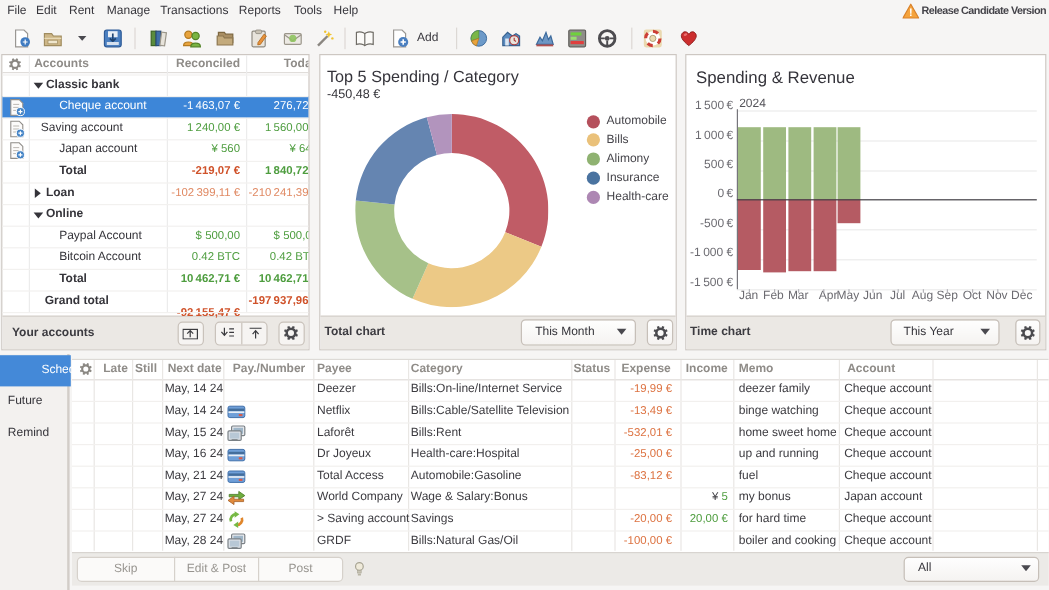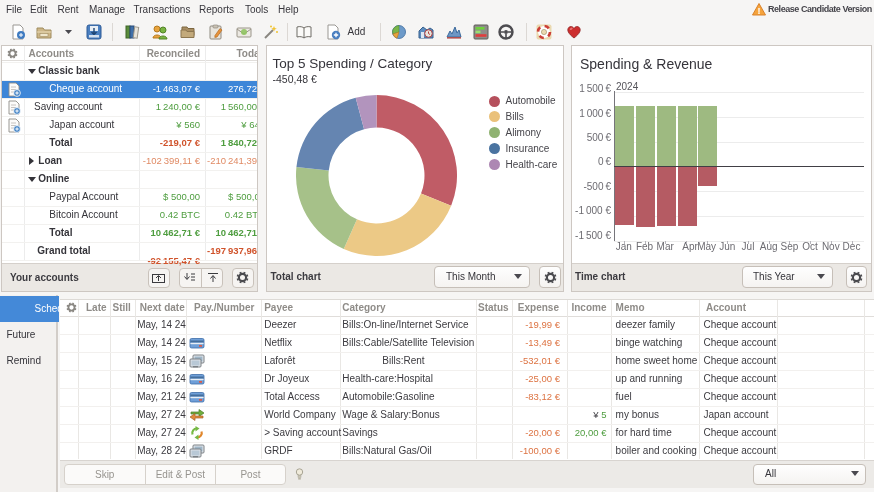--- a/index.html
+++ b/index.html
@@ -448,21 +448,21 @@
 <div class="abs " style="font-size:10px;line-height:14px;top:336.0px;left:703.5px;color:#3c3b40;">Cheque account</div>
 <div class="abs " style="font-size:10px;line-height:14px;top:354.0px;left:137.2px;color:#3c3b40;">May, 15 24</div>
 <svg class="abs" style="left:189px;top:353px" width="16" height="16" viewBox="0 0 16 16">
     <rect x="4" y="2" width="11" height="8" rx="1" fill="#e5e8ec" stroke="#7a8085"></rect>
     <rect x="5.5" y="3.5" width="8" height="5" fill="#9fb6c8"></rect>
     <rect x="1" y="6" width="11" height="8" rx="1" fill="#dfe3e8" stroke="#7a8085"></rect>
     <rect x="2.5" y="7.5" width="8" height="5" fill="#b8c8d6"></rect>
     <rect x="4" y="13" width="5" height="1.4" fill="#7a8085"></rect>
   </svg>
 <div class="abs " style="font-size:10px;line-height:14px;top:354.0px;left:264.2px;color:#3c3b40;">Laforêt</div>
-<div class="abs " style="font-size:10px;line-height:14px;top:354.0px;left:342.3px;color:#3c3b40;margin-left:40px;">Bills:Rent</div>
+<div class="abs " style="font-size:10px;line-height:14px;top:354.0px;left:342.3px;color:#3c3b40;">Bills:Rent</div>
 <div class="abs org" style="font-size:9.5px;line-height:13.5px;top:354.2px;right:314px;">-532,01 €</div>
 <div class="abs " style="font-size:10px;line-height:14px;top:354.0px;left:615.6px;color:#3c3b40;">home sweet home</div>
 <div class="abs " style="font-size:10px;line-height:14px;top:354.0px;left:703.5px;color:#3c3b40;">Cheque account</div>
 <div class="abs " style="font-size:10px;line-height:14px;top:372.0px;left:137.2px;color:#3c3b40;">May, 16 24</div>
 <svg class="abs" style="left:189px;top:371px" width="16" height="16" viewBox="0 0 16 16">
     <rect x="1" y="3.5" width="14" height="9.5" rx="1.5" fill="#6f9fd8" stroke="#3d6da8" stroke-width="0.8"></rect>
     <rect x="1.4" y="5.5" width="13.2" height="2" fill="#446e9c"></rect>
     <rect x="1.4" y="7.8" width="13.2" height="1.4" fill="#e8eef5"></rect>
     <rect x="10" y="10" width="3" height="1.8" fill="#d85c4a"></rect>
   </svg>

